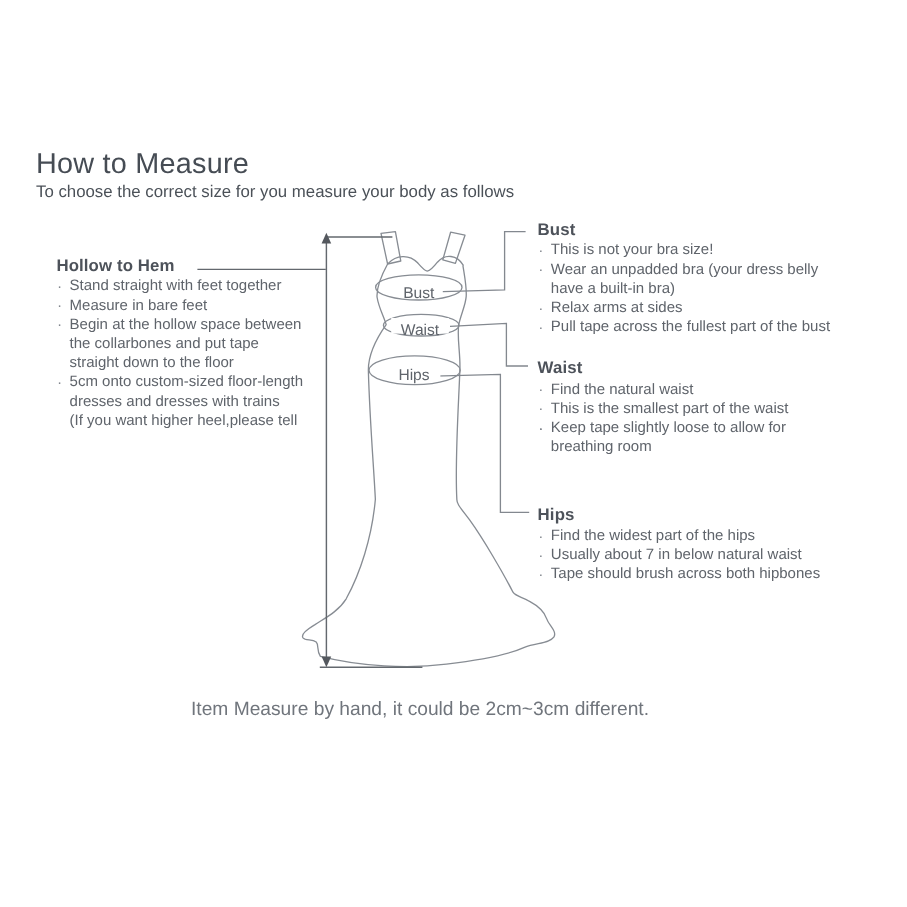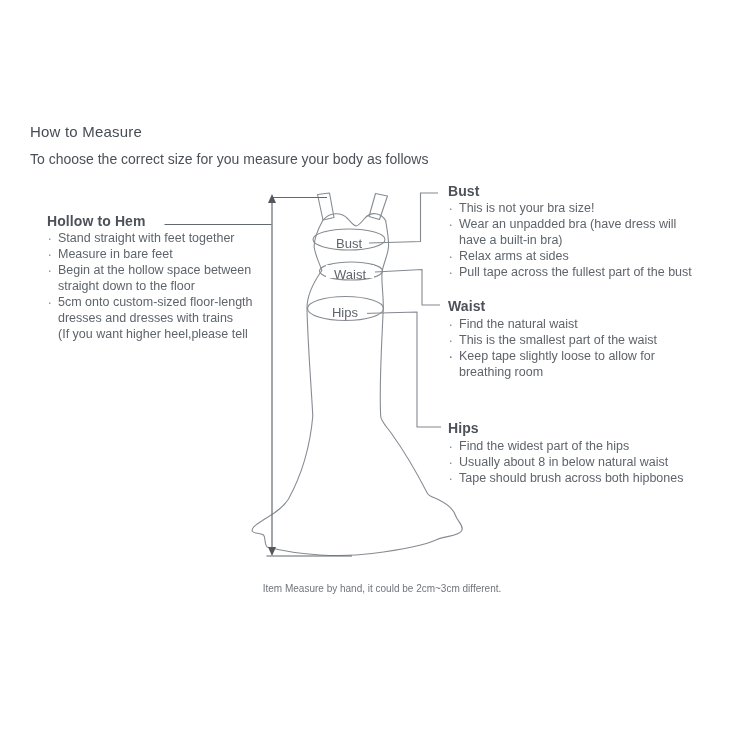--- a/index.html
+++ b/index.html
@@ -3,21 +3,21 @@
 <meta charset="utf-8">
 <style>
   html,body{margin:0;padding:0;}
   body{
     width:756px;height:756px;position:relative;background:#ffffff;
     font-family:"Liberation Sans","DejaVu Sans",sans-serif;
     overflow:hidden;
   }
   .abs{position:absolute;}
   .title{
-    left:30px;top:123px;font-size:15px;font-weight:400;color:#464c54;
+    left:30px;top:123px;font-size:24px;font-weight:400;color:#464c54;
     letter-spacing:.2px;
   }
   .subtitle{
     left:30px;top:151px;font-size:14px;font-weight:400;color:#4b5158;
   }
   .sec-heading{
     font-size:14px;font-weight:700;color:#4d525a;letter-spacing:.1px;
   }
   .list{width:240px;}
   .ln{
@@ -32,21 +32,21 @@
   svg .measure{stroke:#63686e;fill:none;stroke-width:1.2;}
   svg .bracket{stroke:#83888f;fill:none;stroke-width:1.1;}
   svg .arrow{fill:#54585e;stroke:none;}
   svg .labelbg{fill:#ffffff;stroke:none;}
   svg text{
     font-family:"Liberation Sans","DejaVu Sans",sans-serif;
     font-size:13px;fill:#5f646b;
   }
   .footnote{
     left:0;top:583px;width:700px;text-align:center;
-    font-size:10px;color:#70757c;padding-left:32px;
+    font-size:16px;color:#70757c;
   }
 </style>
 </head>
 <body>
 
 <svg width="756" height="756" viewBox="0 0 756 756">
 
   <path class="art" d="M317.5,194.5 L329.5,193 L334,217.5 L323,220 Z"></path>
   <path class="art" d="M375.5,193.5 L387.5,196 L379.5,219.5 L369,216.5 Z"></path>
 
@@ -99,45 +99,46 @@
 </svg>
 
 <div class="abs title">How to Measure</div>
 <div class="abs subtitle">To choose the correct size for you measure your body as follows</div>
 
 <div class="abs sec-heading" style="left:47px;top:213px;">Hollow to Hem</div>
 <div class="abs list" style="left:47px;top:230px;">
   <div class="ln"><span class="dot">.</span><span>Stand straight with feet together</span></div>
   <div class="ln"><span class="dot">.</span><span>Measure in bare feet</span></div>
   <div class="ln"><span class="dot">.</span><span>Begin at the hollow space between</span></div>
+  <div class="ln"><span>the collarbones and put tape</span></div>
   <div class="ln"><span>straight down to the floor</span></div>
   <div class="ln"><span class="dot">.</span></div>
   <div class="ln"><span>5cm onto custom-sized floor-length</span></div>
   <div class="ln"><span>dresses and dresses with trains</span></div>
   <div class="ln"><span>(If you want higher heel,please tell</span></div>
 </div>
 
 <div class="abs sec-heading" style="left:448px;top:183px;">Bust</div>
 <div class="abs list" style="left:448px;top:200px;width:290px;">
   <div class="ln"><span class="dot">.</span><span>This is not your bra size!</span></div>
-  <div class="ln"><span class="dot">.</span><span>Wear an unpadded bra (have dress will</span></div>
+  <div class="ln"><span class="dot">.</span><span>Wear an unpadded bra (your dress belly</span></div>
   <div class="ln"><span>have a built-in bra)</span></div>
   <div class="ln"><span class="dot">.</span><span>Relax arms at sides</span></div>
   <div class="ln"><span class="dot">.</span><span>Pull tape across the fullest part of the bust</span></div>
 </div>
 
 <div class="abs sec-heading" style="left:448px;top:298px;">Waist</div>
 <div class="abs list" style="left:448px;top:316px;width:290px;">
   <div class="ln"><span class="dot">.</span><span>Find the natural waist</span></div>
   <div class="ln"><span class="dot">.</span><span>This is the smallest part of the waist</span></div>
   <div class="ln"><span class="dot">.</span></div>
   <div class="ln"><span class="dot">.</span><span>Keep tape slightly loose to allow for</span></div>
   <div class="ln"><span>breathing room</span></div>
 </div>
 
 <div class="abs sec-heading" style="left:448px;top:420px;">Hips</div>
 <div class="abs list" style="left:448px;top:438px;width:290px;">
   <div class="ln"><span class="dot">.</span><span>Find the widest part of the hips</span></div>
-  <div class="ln"><span class="dot">.</span><span>Usually about 8 in below natural waist</span></div>
+  <div class="ln"><span class="dot">.</span><span>Usually about 7 in below natural waist</span></div>
   <div class="ln"><span class="dot">.</span><span>Tape should brush across both hipbones</span></div>
 </div>
 
 <div class="abs footnote">Item Measure by hand, it could be 2cm~3cm different.</div>
 
 </body></html>

